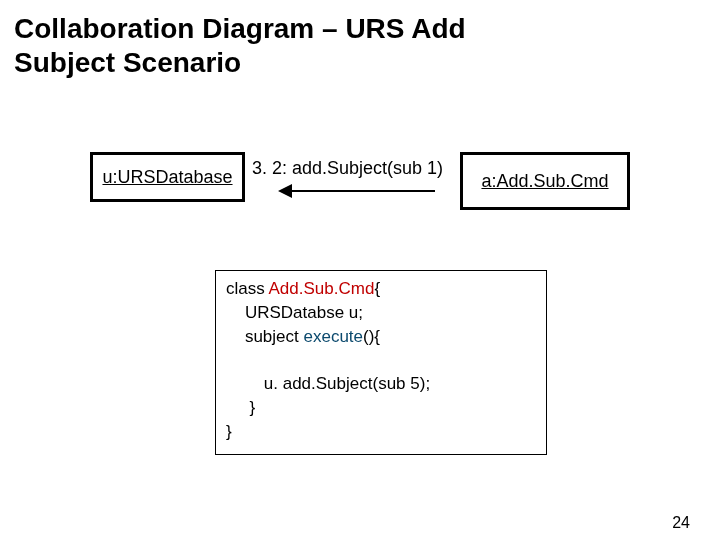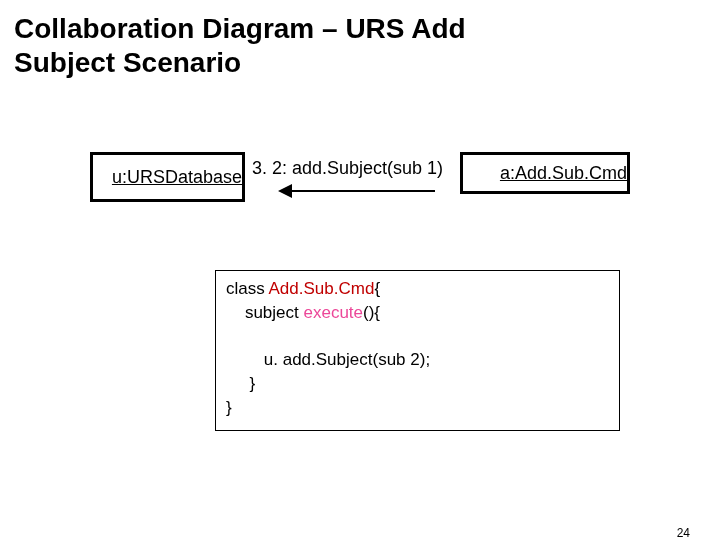--- a/index.html
+++ b/index.html
@@ -18,37 +18,37 @@
       font-weight: bold;
       line-height: 1.2;
       max-width: 520px;
     }
     .obj-box {
       position: absolute;
       border: 3px solid #000;
       background: #fff;
       display: flex;
       align-items: center;
-      justify-content: flex-end;
+      justify-content: center;
       font-size: 18px;
     }
     .obj-label {
       text-decoration: underline;
     }
     .obj-left {
       top: 152px;
       left: 90px;
       width: 155px;
       height: 50px;
     }
     .obj-right {
       top: 152px;
       left: 460px;
       width: 170px;
-      height: 42px;
+      height: 58px;
     }
     .msg-label {
       position: absolute;
       top: 158px;
       left: 252px;
       font-size: 18px;
     }
     .arrow-line {
       position: absolute;
       top: 190px;
@@ -64,35 +64,35 @@
       width: 0;
       height: 0;
       border-top: 7px solid transparent;
       border-bottom: 7px solid transparent;
       border-right: 14px solid #000;
     }
     .code-box {
       position: absolute;
       top: 270px;
       left: 215px;
-      width: 405px;
+      width: 332px;
       border: 1px solid #000;
       padding: 6px 10px 10px 10px;
       font-size: 17px;
       line-height: 1.4;
       font-family: Arial, sans-serif;
     }
     .code-line { white-space: pre; }
     .kw-red { color: #c00000; }
-    .kw-green { color: #ec4899; }
+    .kw-green { color: #0c4a6e; }
     .page-num {
       position: absolute;
-      bottom: 0;
+      bottom: 8px;
       right: 30px;
-      font-size: 12px;
+      font-size: 16px;
     }
   </style>
 </head>
 <body>
 
 <div class="title">Collaboration Diagram – URS Add Subject Scenario</div>
 
 <div class="obj-box obj-left">
   <span class="obj-label">u:URSDatabase</span>
 </div>
@@ -100,20 +100,21 @@
 <div class="obj-box obj-right">
   <span class="obj-label">a:Add.Sub.Cmd</span>
 </div>
 
 <div class="msg-label">3. 2: add.Subject(sub 1)</div>
 <div class="arrow-line"></div>
 <div class="arrow-head"></div>
 
 <div class="code-box">
   <div class="code-line"><span>class </span><span class="kw-red">Add.Sub.Cmd</span><span>{</span></div>
+  <div class="code-line">    URSDatabse u;</div>
   <div class="code-line"><span>    subject </span><span class="kw-green">execute</span><span>(){</span></div>
   <div class="code-line"> </div>
-  <div class="code-line">        u. add.Subject(sub 2);</div>
+  <div class="code-line">        u. add.Subject(sub 5);</div>
   <div class="code-line">     }</div>
   <div class="code-line">}</div>
 </div>
 
 <div class="page-num">24</div>
 
 </body></html>

